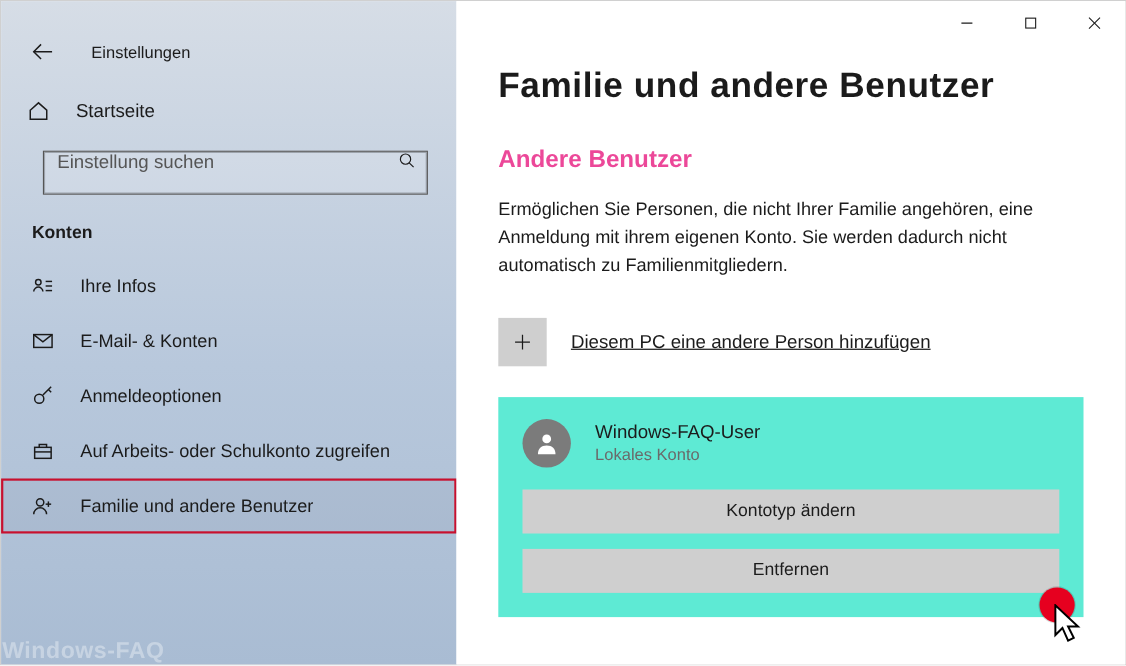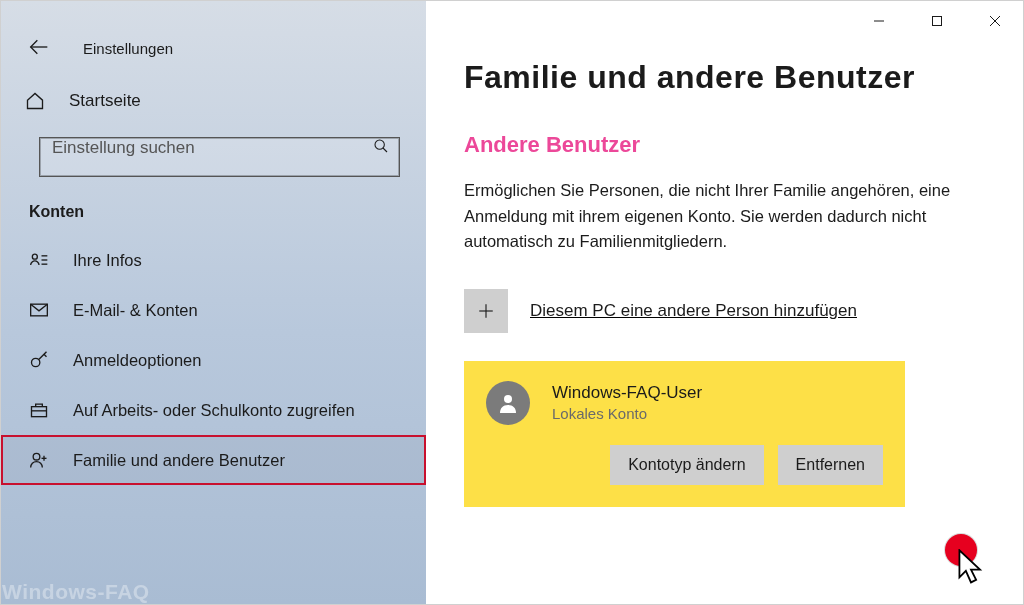--- a/index.html
+++ b/index.html
@@ -53,27 +53,27 @@
     .main { flex:1; background:#fff; padding:58px 38px 0 38px; position:relative; }
     .page-heading { font-size:32px; font-weight:600; color:#1b1b1b; letter-spacing:0.5px; margin-bottom:36px; }
     .section-heading { font-size:22px; font-weight:600; color:#ec4899; margin-bottom:20px; }
     .section-desc { font-size:16.5px; line-height:1.55; color:#1b1b1b; margin-bottom:34px; max-width:520px; }
 
     .add-row { display:flex; align-items:center; margin-bottom:28px; cursor:pointer;text-decoration:underline; }
     .add-tile { width:44px; height:44px; background:#cfcfcf; display:flex; align-items:center; justify-content:center; margin-right:22px; }
     .add-tile svg { width:18px; height:18px; }
     .add-label { font-size:17px; color:#1b1b1b; }
 
-    .user-card { background:#fde047; padding:20px 22px 22px 22px; width:441px; }
+    .user-card { background:#5eead4; padding:20px 22px 22px 22px; width:532px; }
     .user-head { display:flex; align-items:center; }
     .avatar { width:44px; height:44px; border-radius:50%; background:#7b7b7b; display:flex; align-items:center; justify-content:center; margin-right:22px; }
     .avatar svg { width:24px; height:24px; fill:#fff; }
     .user-name { font-size:17px; color:#1b1b1b; }
     .user-sub { font-size:15px; color:#6a6a6a; margin-top:2px; }
-    .user-actions { display:flex; justify-content:flex-end; gap:14px; margin-top:20px; }
+    .user-actions { display:flex; justify-content:flex-end; gap:14px; margin-top:20px;flex-direction:column; }
     .btn {
       background:#cfcfcf; border:none; height:40px; padding:0 18px;
       font-size:16px; color:#1b1b1b; cursor:pointer;
     }
 
     
     .marker-circle {
       position:absolute; width:32px; height:32px; border-radius:50%;
       background:#e6001f; left:945px; top:534px; z-index:6;
       box-shadow:0 0 0 1px rgba(0,0,0,0.15);

